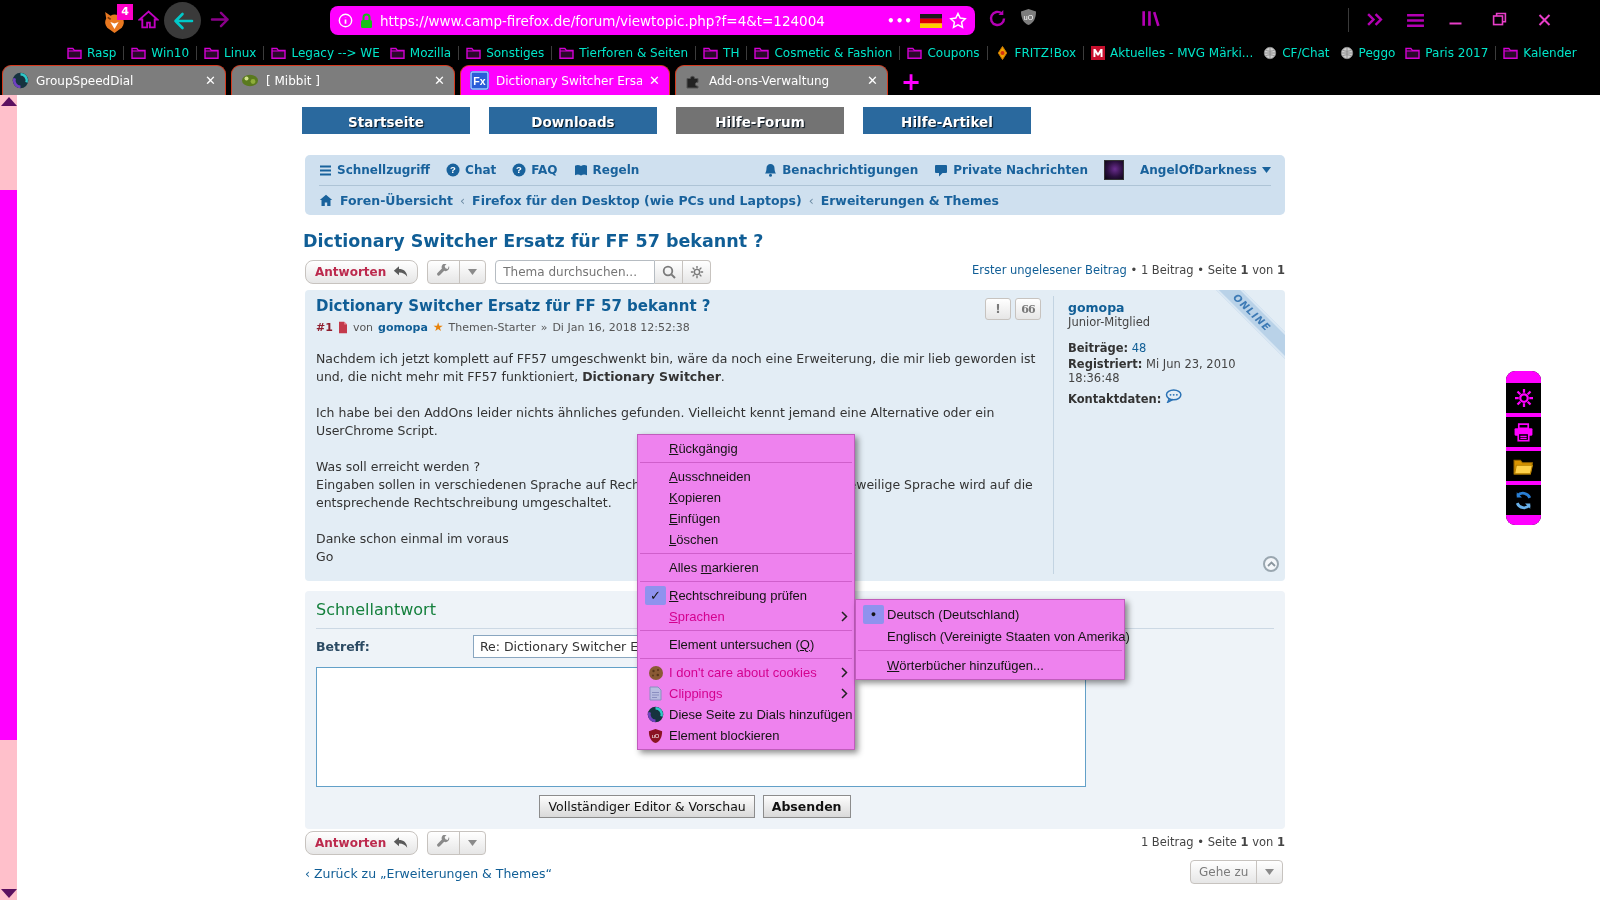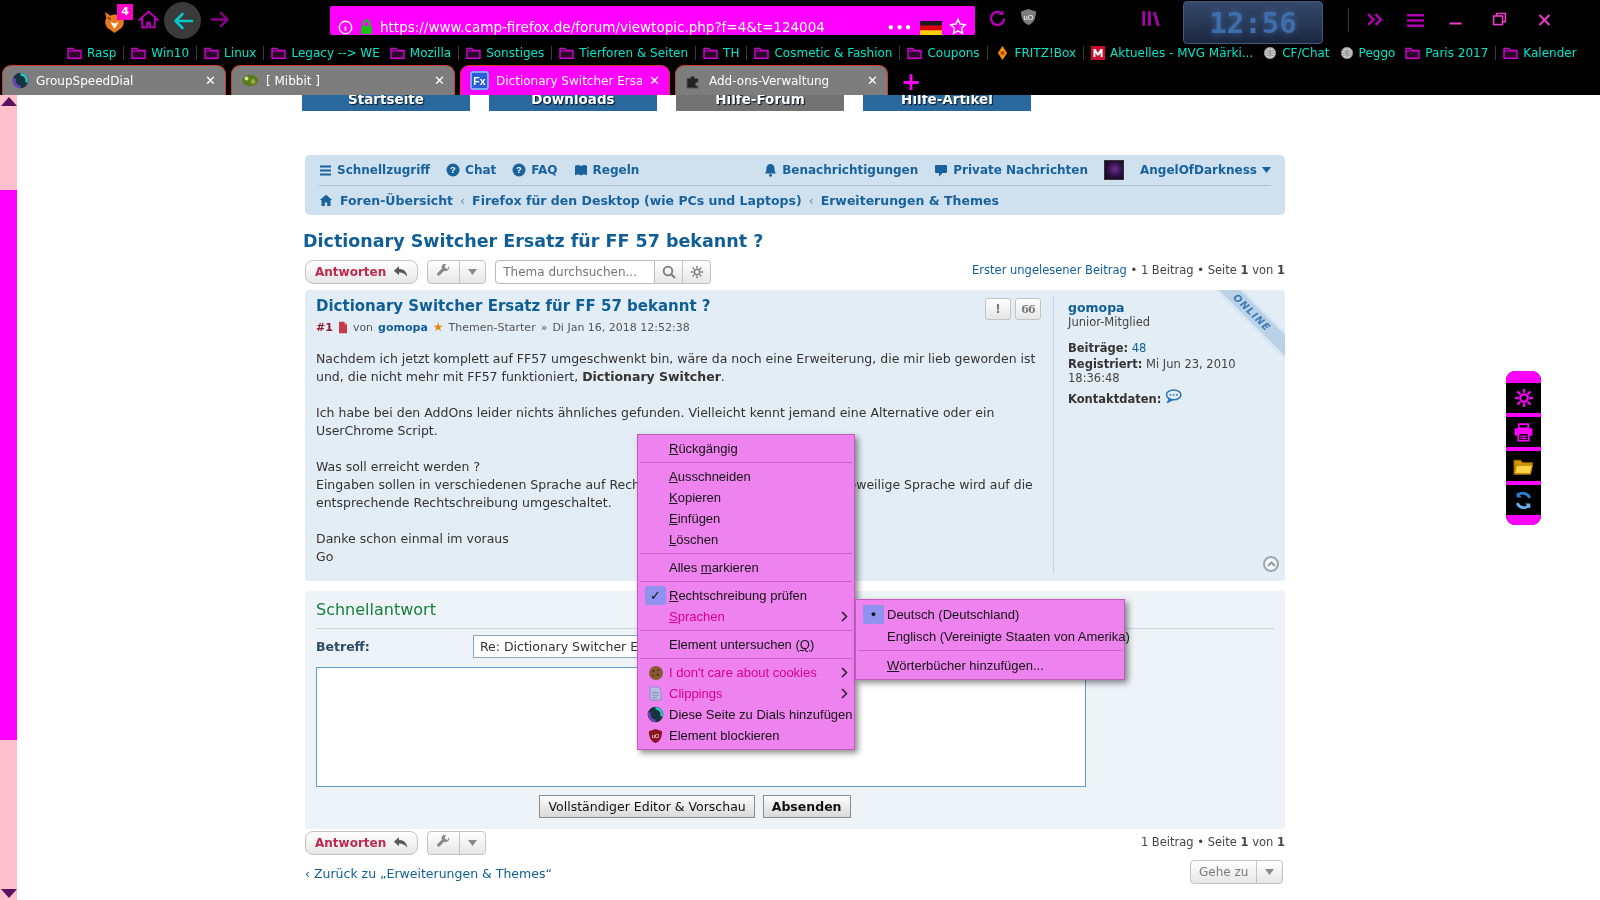--- a/index.html
+++ b/index.html
@@ -9,22 +9,22 @@
 
   
   #chrome { position:absolute; top:0; left:0; width:1600px; height:95px; background:#000; z-index:30; }
   #badge { position:absolute; left:117px; top:4px; min-width:16px; height:16px; background:#ff00c8; color:#fff;
            font-size:11px; font-weight:bold; text-align:center; line-height:16px; padding:0 2px; }
   #fox { position:absolute; left:101px; top:9px; }
   #homeBtn { position:absolute; left:138px; top:10px; }
   #backBtn { position:absolute; left:164px; top:2px; width:37px; height:37px; border-radius:50%; background:#3a3a3a;
              display:flex; align-items:center; justify-content:center; }
   #fwdBtn { position:absolute; left:210px; top:11px; }
-  #urlbar { position:absolute; left:330px; top:6px; width:645px; height:29px; background:#ff00ff; border-radius:2px;
-            display:flex; align-items:flex-end; padding:0 8px; gap:7px; }
+  #urlbar { position:absolute; left:330px; top:6px; width:645px; height:29px; background:#ff00ff; border-radius:8px;
+            display:flex; align-items:center; padding:0 8px; gap:7px; }
   #urltext { color:#fff; font-size:13.5px; flex:1; white-space:nowrap; overflow:hidden; }
   #urldots { color:#fff; font-weight:bold; letter-spacing:1px; font-size:12px; }
   #reloadBtn{ position:absolute; left:988px; top:9px; }
   #ublockBtn{ position:absolute; left:1020px; top:8px; }
   #libraryBtn{ position:absolute; left:1140px; top:9px; }
   #clock { position:absolute; left:1183px; top:1px; width:140px; height:43px; border:1px solid #46597c; border-radius:4px;
            background:linear-gradient(#35496b,#1b2740); display:flex; align-items:center; justify-content:center; }
   #clock span { font-family:"DejaVu Sans Mono",monospace; font-size:29px; font-weight:bold; color:#3e6fac;
                 text-shadow:0 0 7px rgba(80,130,200,.6); }
   .chromesep { position:absolute; left:1348px; top:8px; width:1px; height:24px; background:#3a3a3a; }
@@ -56,21 +56,21 @@
   #lscroll .thumb { position:absolute; left:0; top:95px; width:17px; height:550px; background:#ff00ff; }
   .tri-up { width:0; height:0; border-left:8px solid transparent; border-right:8px solid transparent;
             border-bottom:9px solid #5c1060; margin:2px auto; }
   .tri-dn { position:absolute; bottom:2px; left:0; width:0; height:0; border-left:8px solid transparent;
             border-right:8px solid transparent; border-top:9px solid #5c1060; }
 
   
   #sitenav { position:absolute; left:302px; top:84px; width:1000px; height:27px; display:flex; gap:19px; z-index:5; }
   .navbtn { width:168px; height:27px; background:#2a699e; color:#fff; font-size:13.5px; font-weight:bold;
             display:flex; align-items:flex-end; justify-content:center; padding-bottom:4px;
-            text-shadow:1px 1px 1px #06131f; }
+            text-shadow:1px 1px 1px #06131f;margin-top:23px; }
   .navbtn.active { background:#737373; }
 
   
   #quickbar { position:absolute; left:305px; top:155px; width:980px; height:60px; background:#cfe0ef; border-radius:5px; z-index:2; }
   #qrow1 { display:flex; align-items:center; height:30px; padding:12px 14px; gap:16px; }
   .qitem { display:inline-flex; align-items:center; gap:5px; color:#19629c; font-size:12px; font-weight:bold; }
   #qspacer { flex:1; }
   #qdivider { height:1px; background:#aec4d6; margin:0 14px; }
   #qrow2 { display:flex; align-items:center; height:28px; padding:0 14px; gap:7px; color:#19629c; font-size:12.5px; font-weight:bold; }
   .crumbsep { color:#6b8aa3; font-weight:normal; }
@@ -239,23 +239,20 @@
         <text x="8.5" y="11.5" font-size="7" fill="#fff" text-anchor="middle" font-family="sans-serif">uO</text>
       </svg>
     </span>
   <span id="libraryBtn" class="i">
       <svg width="21" height="19" viewBox="0 0 20 18">
         <g stroke="#b400b4" stroke-width="2.5" fill="none">
           <path d="M3.5 2v14M9 2v14M13.5 3l4 13"></path>
         </g>
       </svg>
     </span>
-  <div id="clock">
-      <span>12:56</span>
-    </div>
   <div class="chromesep"></div>
   <span id="chevBtn" class="i">
       <svg width="17" height="15" viewBox="0 0 16 14">
         <path d="M2 2l5 5-5 5M9 2l5 5-5 5" fill="none" stroke="#b400b4" stroke-width="2.3"></path>
       </svg>
     </span>
   <span id="menuBtn" class="i">
       <svg width="19" height="15" viewBox="0 0 18 14">
         <path d="M1 2h16M1 7h16M1 12h16" stroke="#b400b4" stroke-width="2.3"></path>
       </svg>

